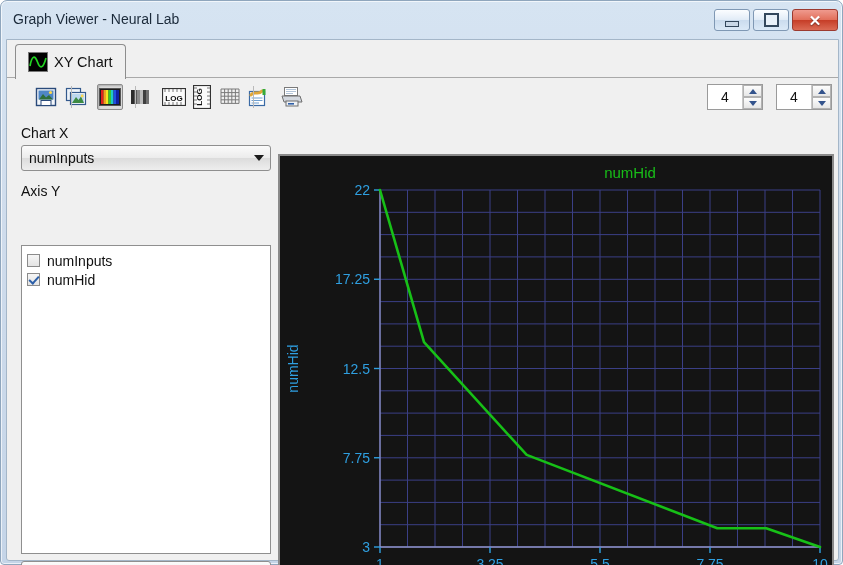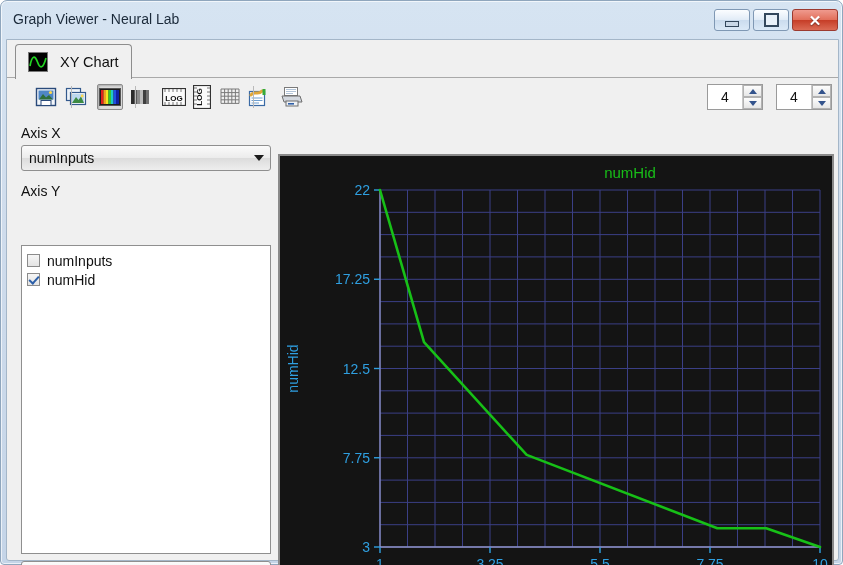--- a/index.html
+++ b/index.html
@@ -99,21 +99,21 @@
     width: 831px; height: 33px;
     border-bottom: 1px solid #a9a9a9;
   }
   .tab {
     position: absolute;
     top: 2px;
     height: 32px;
     box-sizing: border-box;
     display: flex;
     align-items: center;
-    gap: 12px;
+    gap: 6px;
     padding: 0 12px;
     border: 1px solid #a9a9a9;
     border-bottom: none;
     border-radius: 4px 4px 0 0;
     font-size: 14.5px;
     color: #101010;
   }
   .tab.active {
     left: 8px;
     top: 0;
@@ -461,21 +461,21 @@
           <div class="spin-btn">
             <div class="spin-arrow up"></div>
           </div>
           <div class="spin-btn">
             <div class="spin-arrow down"></div>
           </div>
         </div>
       </div>
     </div>
 
-    <div class="lbl" style="left:14px; top:85px">Axis X</div>
+    <div class="lbl" style="left:14px; top:85px">Chart X</div>
 
     <div class="combo" style="left:14px; top:105px; width:250px">
       <div class="combo-text">numInputs</div>
       <div class="combo-arrow">
         <div class="tri-down"></div>
       </div>
     </div>
 
     <div class="lbl" style="left:14px; top:143px">Axis Y</div>
 

